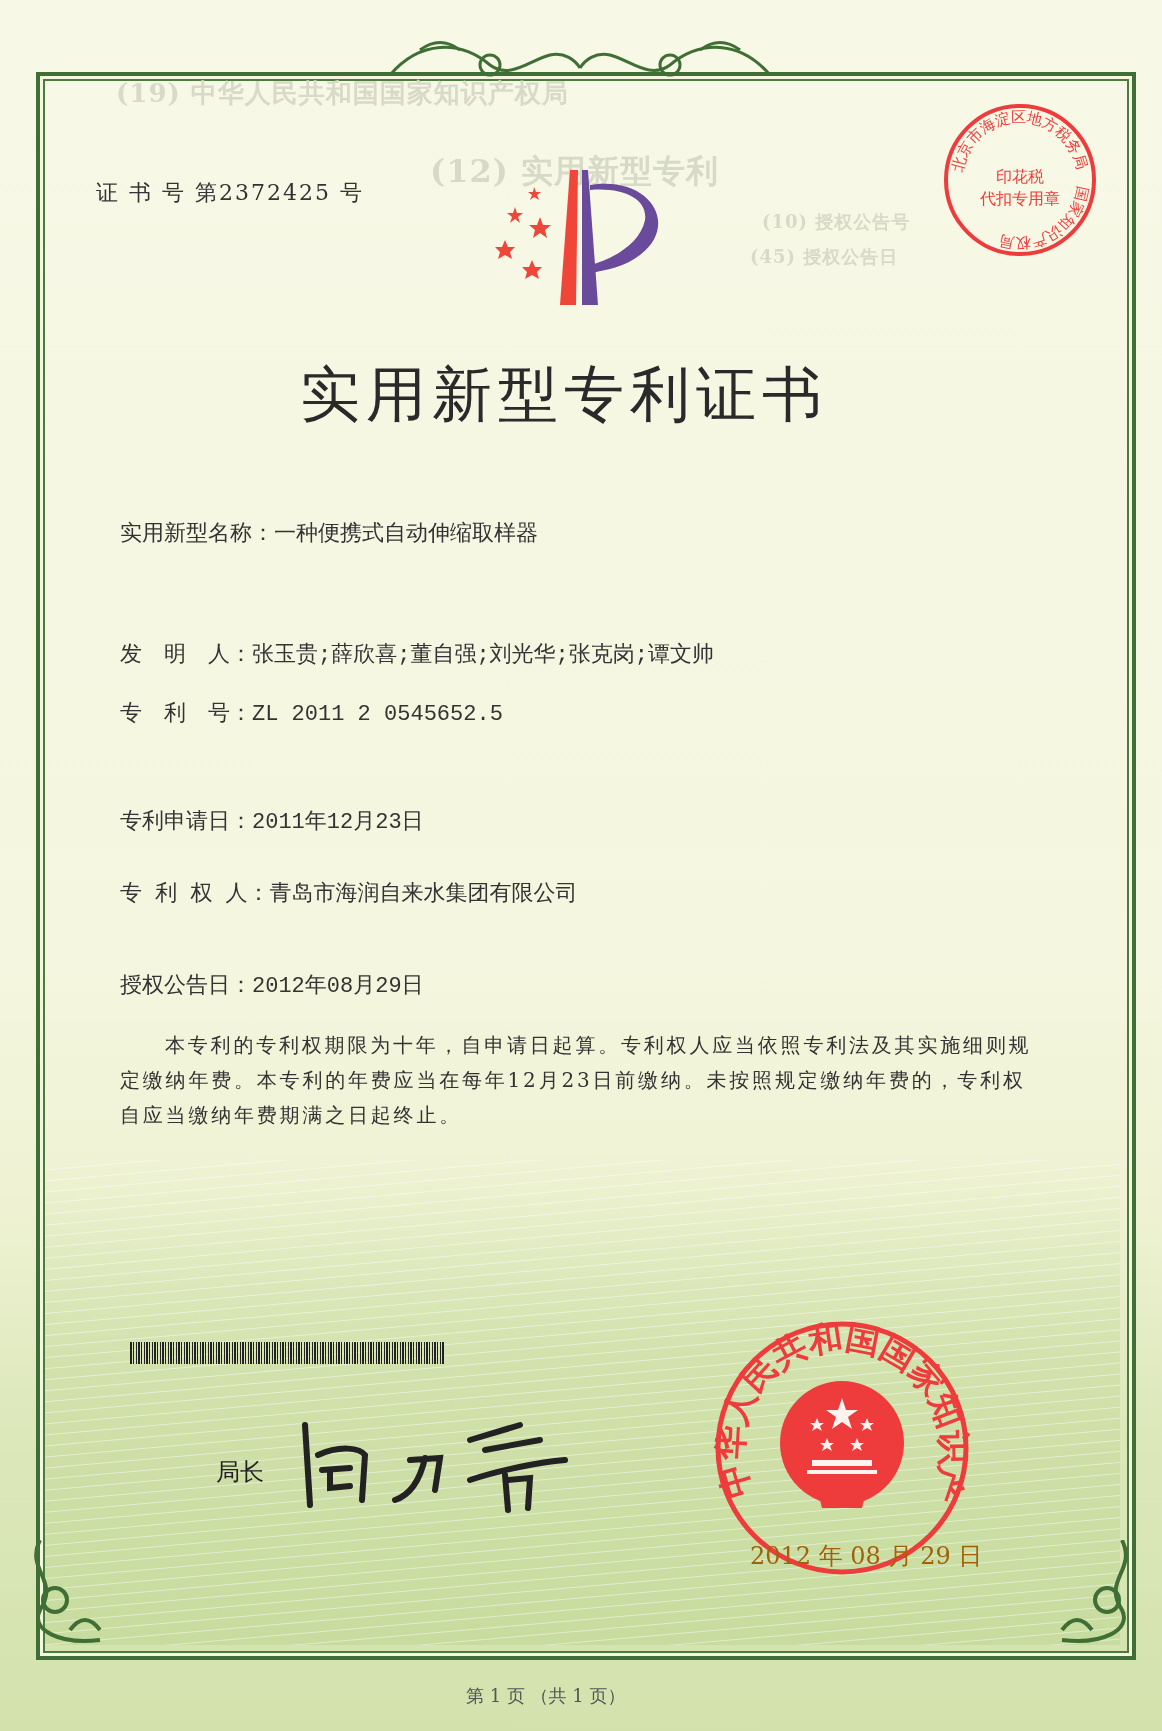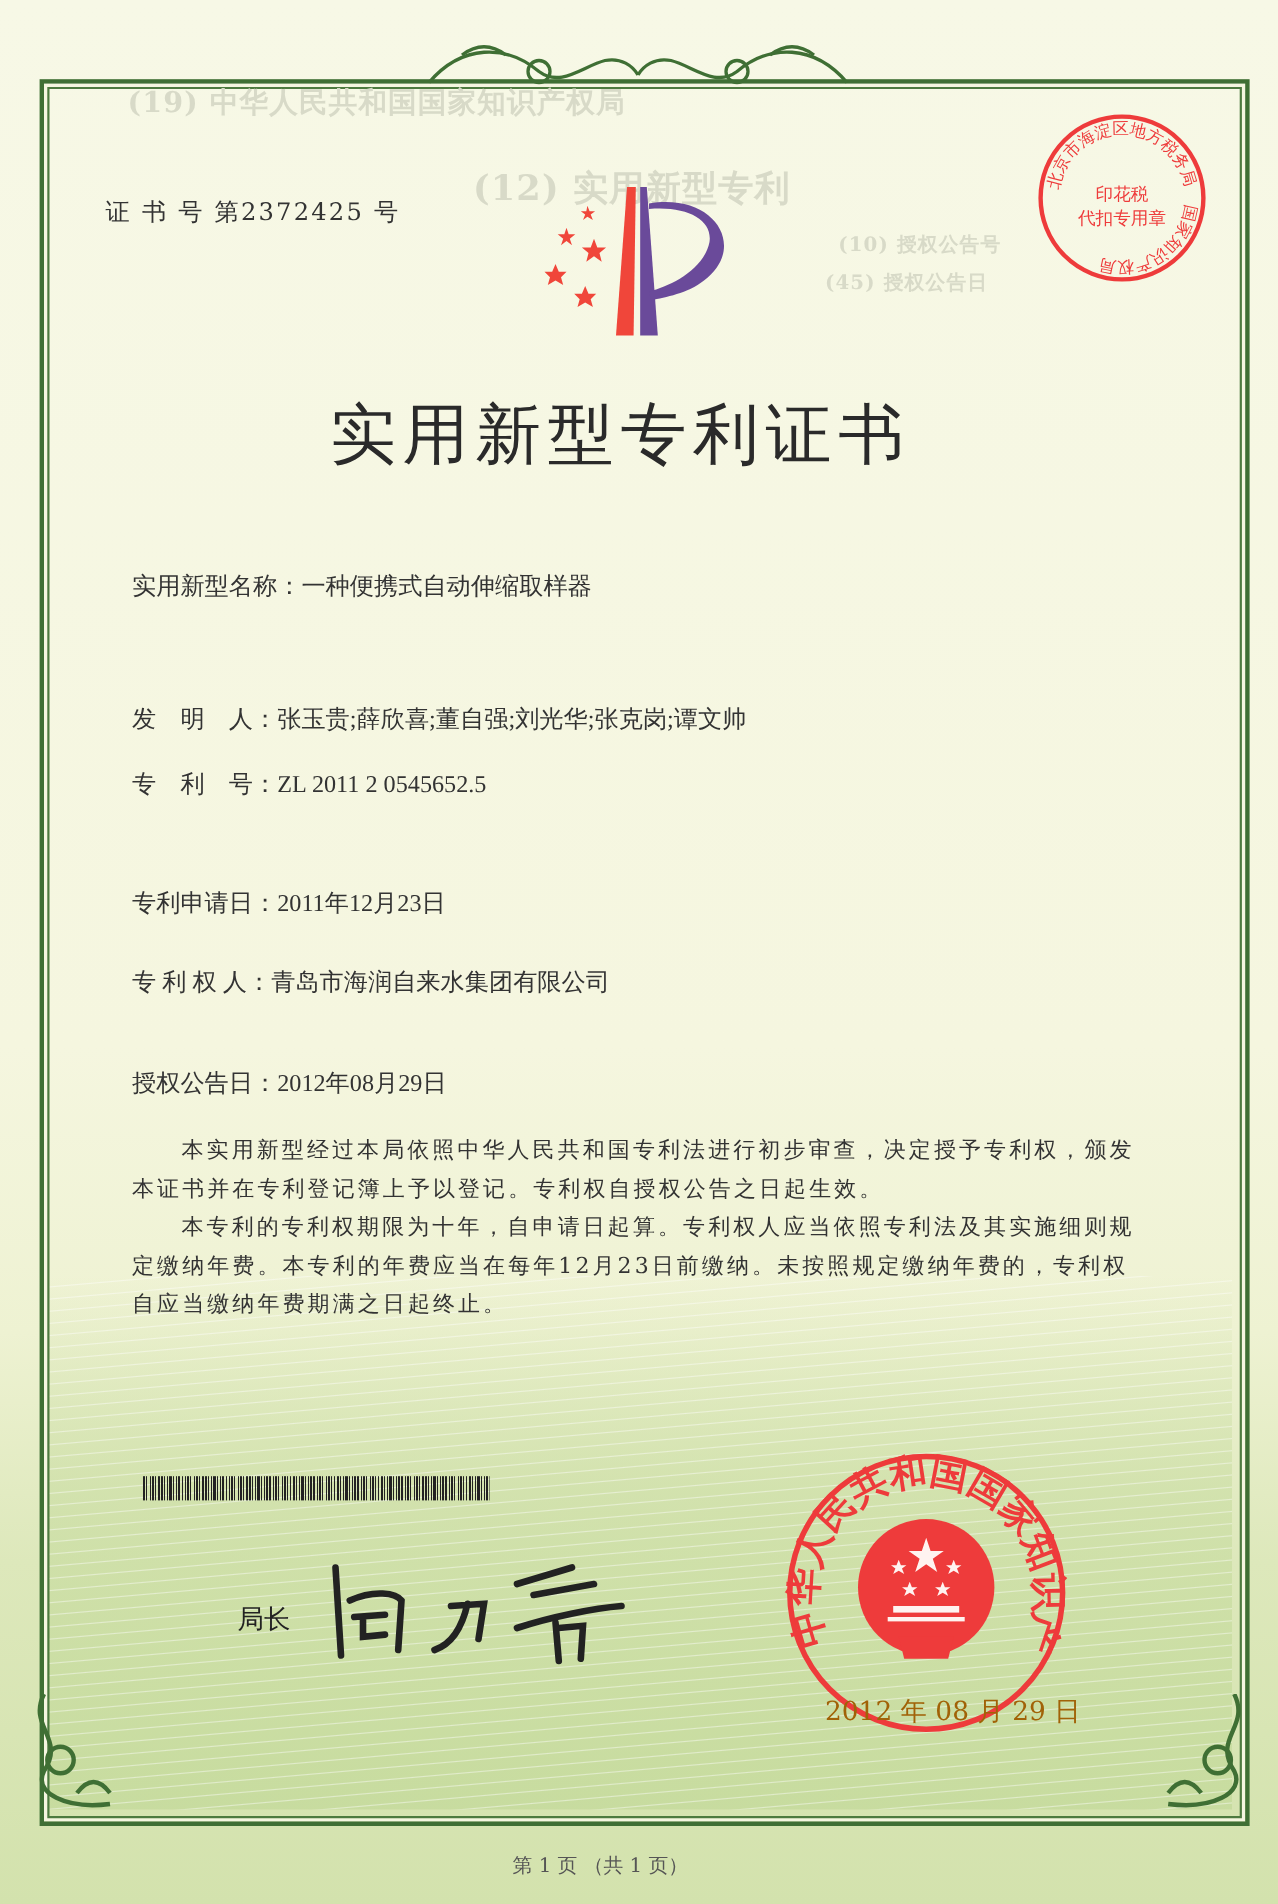--- a/index.html
+++ b/index.html
@@ -43,21 +43,21 @@
 
   .stamp-top {
     position:absolute; left:940px; top:100px; width:160px; height:160px;
   }
   .title {
     position:absolute; left:300px; top:355px; font-size:60px; letter-spacing:6px;
     color:#2a2a2a; font-family:"DejaVu Sans","Liberation Sans",sans-serif;
   }
   .field {
     position:absolute; left:120px; font-size:22px; color:#333;
-    font-family:Liberation Serif, serif;
+    font-family:Liberation Mono, monospace;
   }
   .field .label { letter-spacing:0px; }
   .f1 { top:518px; }
   .f2 { top:639px; }
   .f3 { top:698px; }
   .f4 { top:806px;text-align:right; }
   .f5 { top:878px; }
   .f6 { top:970px; }
 
   .body-text {
@@ -168,21 +168,20 @@
   <span class="label">专利申请日：</span><span>2011年12月23日</span>
 </div>
 <div class="field f5">
   <span class="label">专 利 权 人：</span><span>青岛市海润自来水集团有限公司</span>
 </div>
 <div class="field f6">
   <span class="label">授权公告日：</span><span>2012年08月29日</span>
 </div>
 
 <div class="body-text">
-  <p>本实用新型经过本局依照中华人民共和国专利法进行初步审查，决定授予专利权，颁发本证书并在专利登记簿上予以登记。专利权自授权公告之日起生效。</p>
   <p>本专利的专利权期限为十年，自申请日起算。专利权人应当依照专利法及其实施细则规定缴纳年费。本专利的年费应当在每年12月23日前缴纳。未按照规定缴纳年费的，专利权自应当缴纳年费期满之日起终止。</p>
 </div>
 
 <div class="barcode"></div>
 
 <div class="director-label">局长</div>
 <svg class="signature" viewBox="0 0 290 110">
   <g fill="none" stroke="#222" stroke-width="6" stroke-linecap="round">
     <path d="M15 15 L 20 95"></path>
     <path d="M28 45 C 50 35, 70 38, 75 45 L 72 90"></path>

